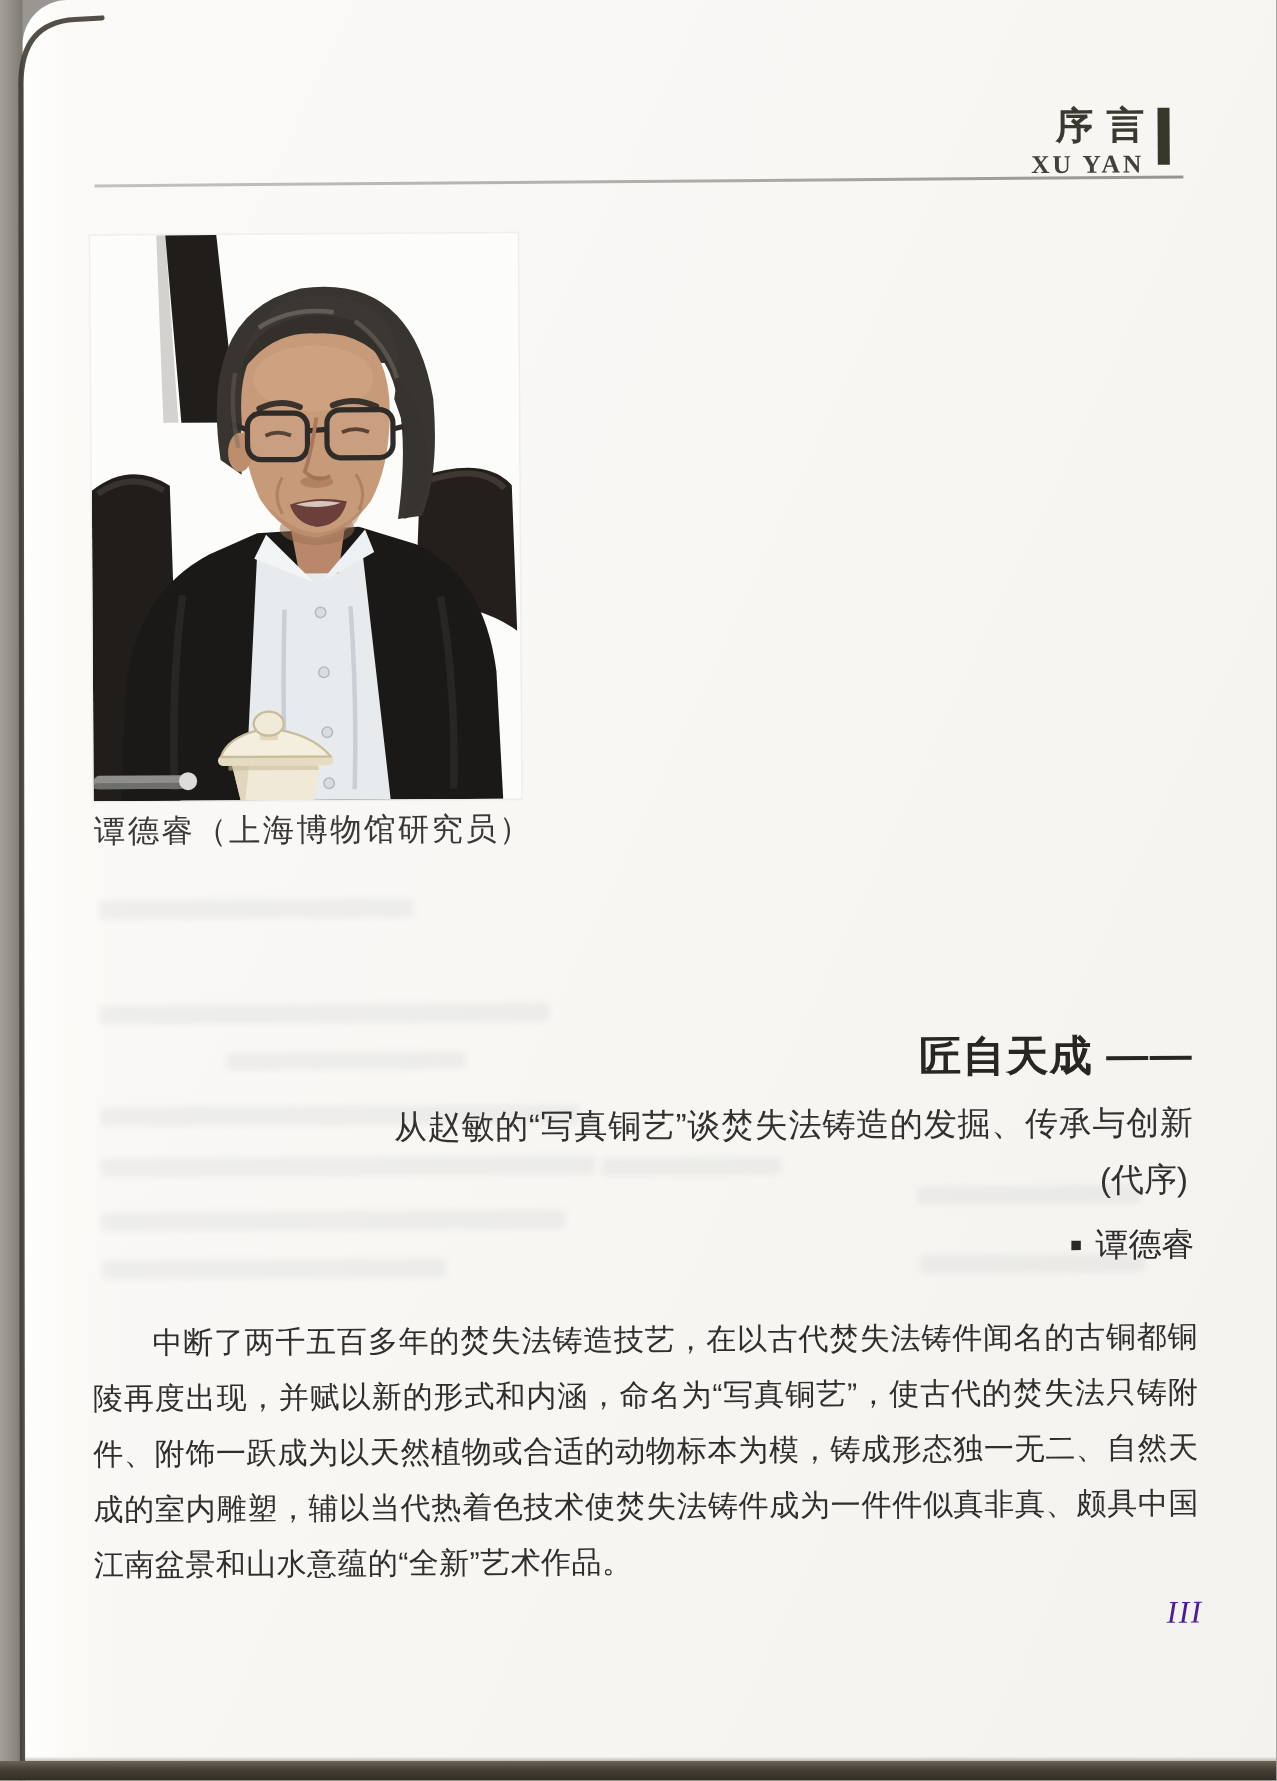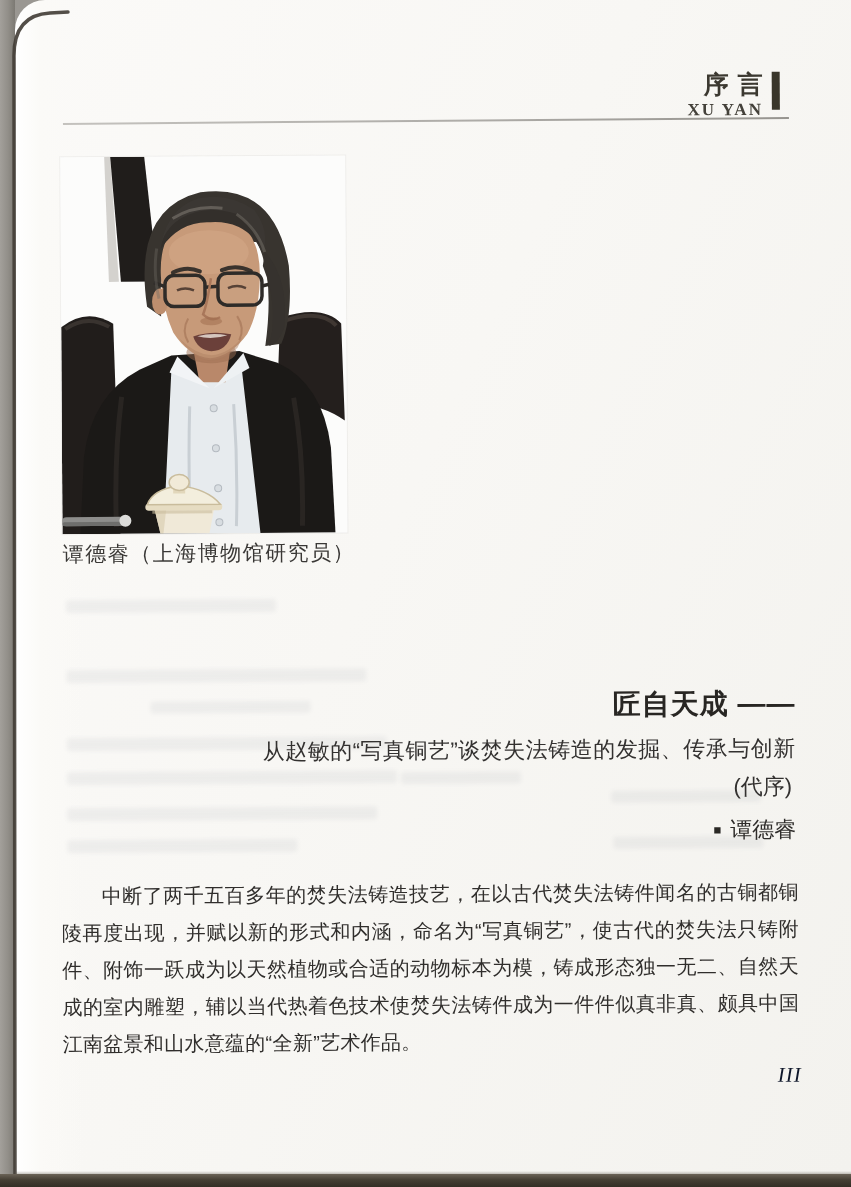--- a/index.html
+++ b/index.html
@@ -61,21 +61,21 @@
   .article-note{margin-top:10px;font-size:22px;color:#333130;padding-right:4px;}
   .author-line{margin-top:13px;font-size:22px;color:#2e2c2a;}
   .author-marker{font-size:13px;vertical-align:3px;margin-right:9px;color:#2a2825;}
 
   .body-par{position:absolute;left:60px;top:856px;width:737px;
     font-size:20px;line-height:37px;color:#302e2c;text-align:justify;
     text-indent:2em;letter-spacing:.3px;}
 
   .page-num{position:absolute;left:775px;top:1065px;
     font-family:"Liberation Serif", serif;font-style:italic;font-size:21px;
-    letter-spacing:1px;color:#0f172a;}
+    letter-spacing:1px;color:#4c1d95;}
 </style>
 </head>
 <body>
 
 <div class="scan">
   <div class="left-band"></div>
   <div class="sheet"></div>
   <svg class="edge-svg" width="851" height="1187">
     <path d="M15 1187 L14 58 Q13 15 50 13 L68 12" fill="none" stroke="#443f38" stroke-width="3.5" stroke-linecap="round" opacity="0.92"></path>
   </svg>

